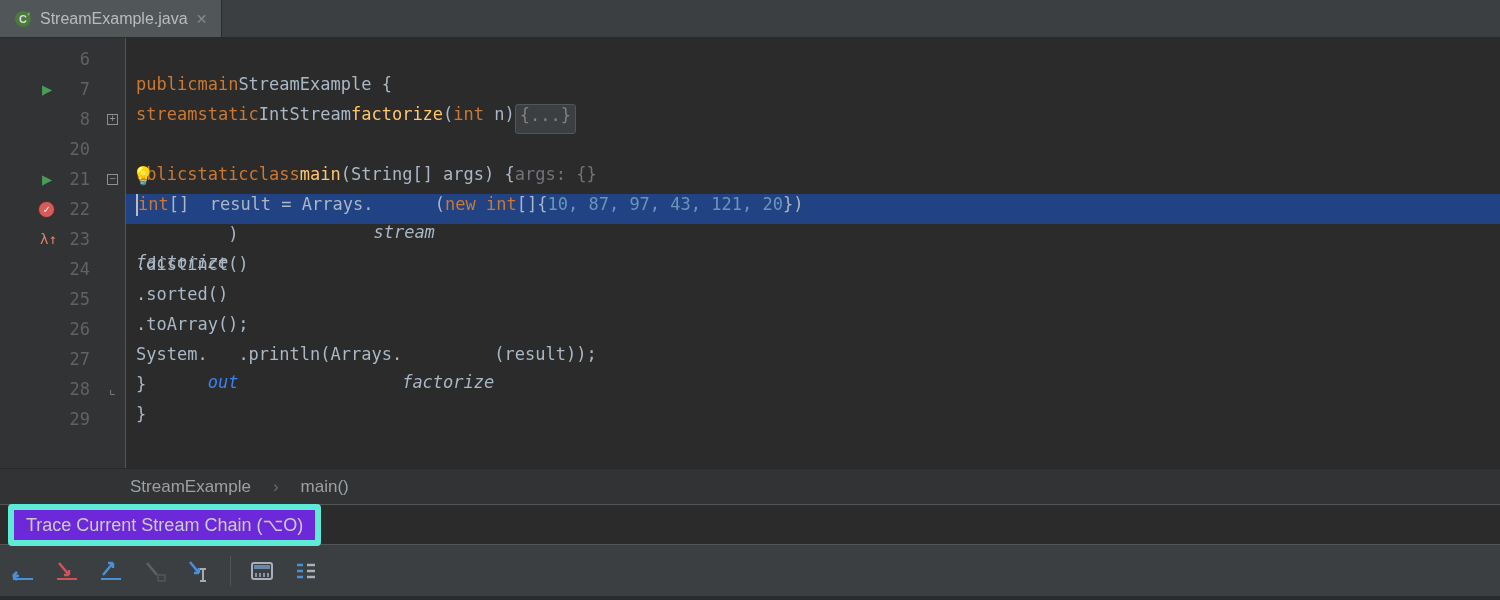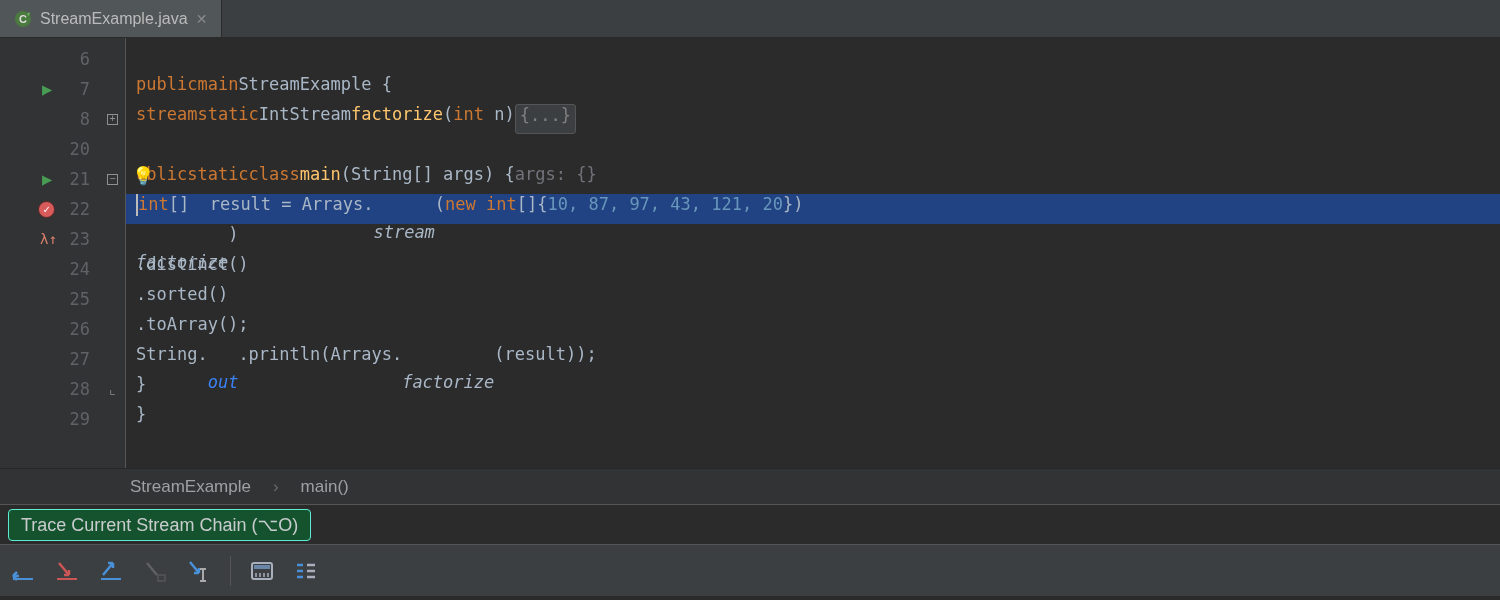--- a/index.html
+++ b/index.html
@@ -35,21 +35,21 @@
 .static-call { font-style:italic;margin-top:28px; }
 .folded { background:#3c3f41; border:1px solid #555; padding:0 4px; border-radius:3px; color:#808080; }
 .bulb { position:absolute; left:6px; top:127px; font-size:18px; }
 
 
 .crumbs { height:36px; background:#313335; display:flex; align-items:center; padding-left:130px; gap:22px; font-family:"Helvetica Neue",Arial,sans-serif; font-size:17px; color:#9da1a3; border-top:1px solid #282828; }
 .crumbs .sep { color:#6a6c6d; }
 
 
 .tooltip-row { height:40px; background:#2b2b2b; border-top:1px solid #555; padding-left:8px; display:flex; align-items:center; }
-.tooltip { background:#14532d; color:#c9cccf; border:1px solid #5eead4; border-radius:4px; padding:4px 12px; font-family:"Helvetica Neue",Arial,sans-serif; font-size:18px;text-align:center; }
+.tooltip { background:#6d28d9; color:#c9cccf; border:6px solid #5eead4; border-radius:4px; padding:4px 12px; font-family:"Helvetica Neue",Arial,sans-serif; font-size:18px;text-align:center; }
 
 
 .debug-bar { height:52px; background:#3c3f41; border-top:1px solid #555; display:flex; align-items:center; gap:18px; padding-left:10px; }
 .dbtn { width:26px; height:26px; display:flex; align-items:center; justify-content:center; }
 .dbtn svg { width:24px; height:24px; }
 .sep-v { width:1px; height:30px; background:#555; }
 </style>
 </head>
 <body>
 
@@ -137,21 +137,21 @@
     <div class="cline"></div>
     <div class="cline"><span class="kw">public</span> <span class="kw">main</span> <span>StreamExample</span><span> {</span></div>
     <div class="cline">  <span class="kw">stream</span> <span class="kw">static</span> <span>IntStream</span> <span class="method-def">factorize</span><span>(</span><span class="kw">int</span><span> n)</span> <span class="folded">{...}</span></div>
     <div class="cline"></div>
     <div class="cline">   <span class="kw">ublic</span> <span class="kw">static</span> <span class="kw">class</span> <span class="method-def">main</span><span>(String[] args) {</span>  <span class="param-hint">args: {}</span></div>
     <div class="cline current"><span class="caret"></span>    <span class="kw">int</span><span>[]</span><span>  result = Arrays.</span><span class="static-call">stream</span><span>(</span><span class="kw">new</span><span class="kw"> int</span><span>[]{</span><span class="num">10, 87, 97, 43, 121, 20</span><span>})</span></div>
     <div class="cline">              <span class="static-call">factorize</span><span>)</span></div>
     <div class="cline">              <span>.distinct()</span></div>
     <div class="cline">              <span>.sorted()</span></div>
     <div class="cline">              <span>.toArray();</span></div>
-    <div class="cline">      <span>String.</span><span class="static-call" style="color:#3b82f6">out</span><span>.println(Arrays.</span><span class="static-call">factorize</span><span>(result));</span></div>
+    <div class="cline">      <span>System.</span><span class="static-call" style="color:#3b82f6">out</span><span>.println(Arrays.</span><span class="static-call">factorize</span><span>(result));</span></div>
     <div class="cline">  <span>}</span></div>
     <div class="cline"><span>}</span></div>
   </div>
 </div>
 
 <div class="crumbs">
   <span>StreamExample</span>
   <span class="sep">›</span>
   <span>main()</span>
 </div>

